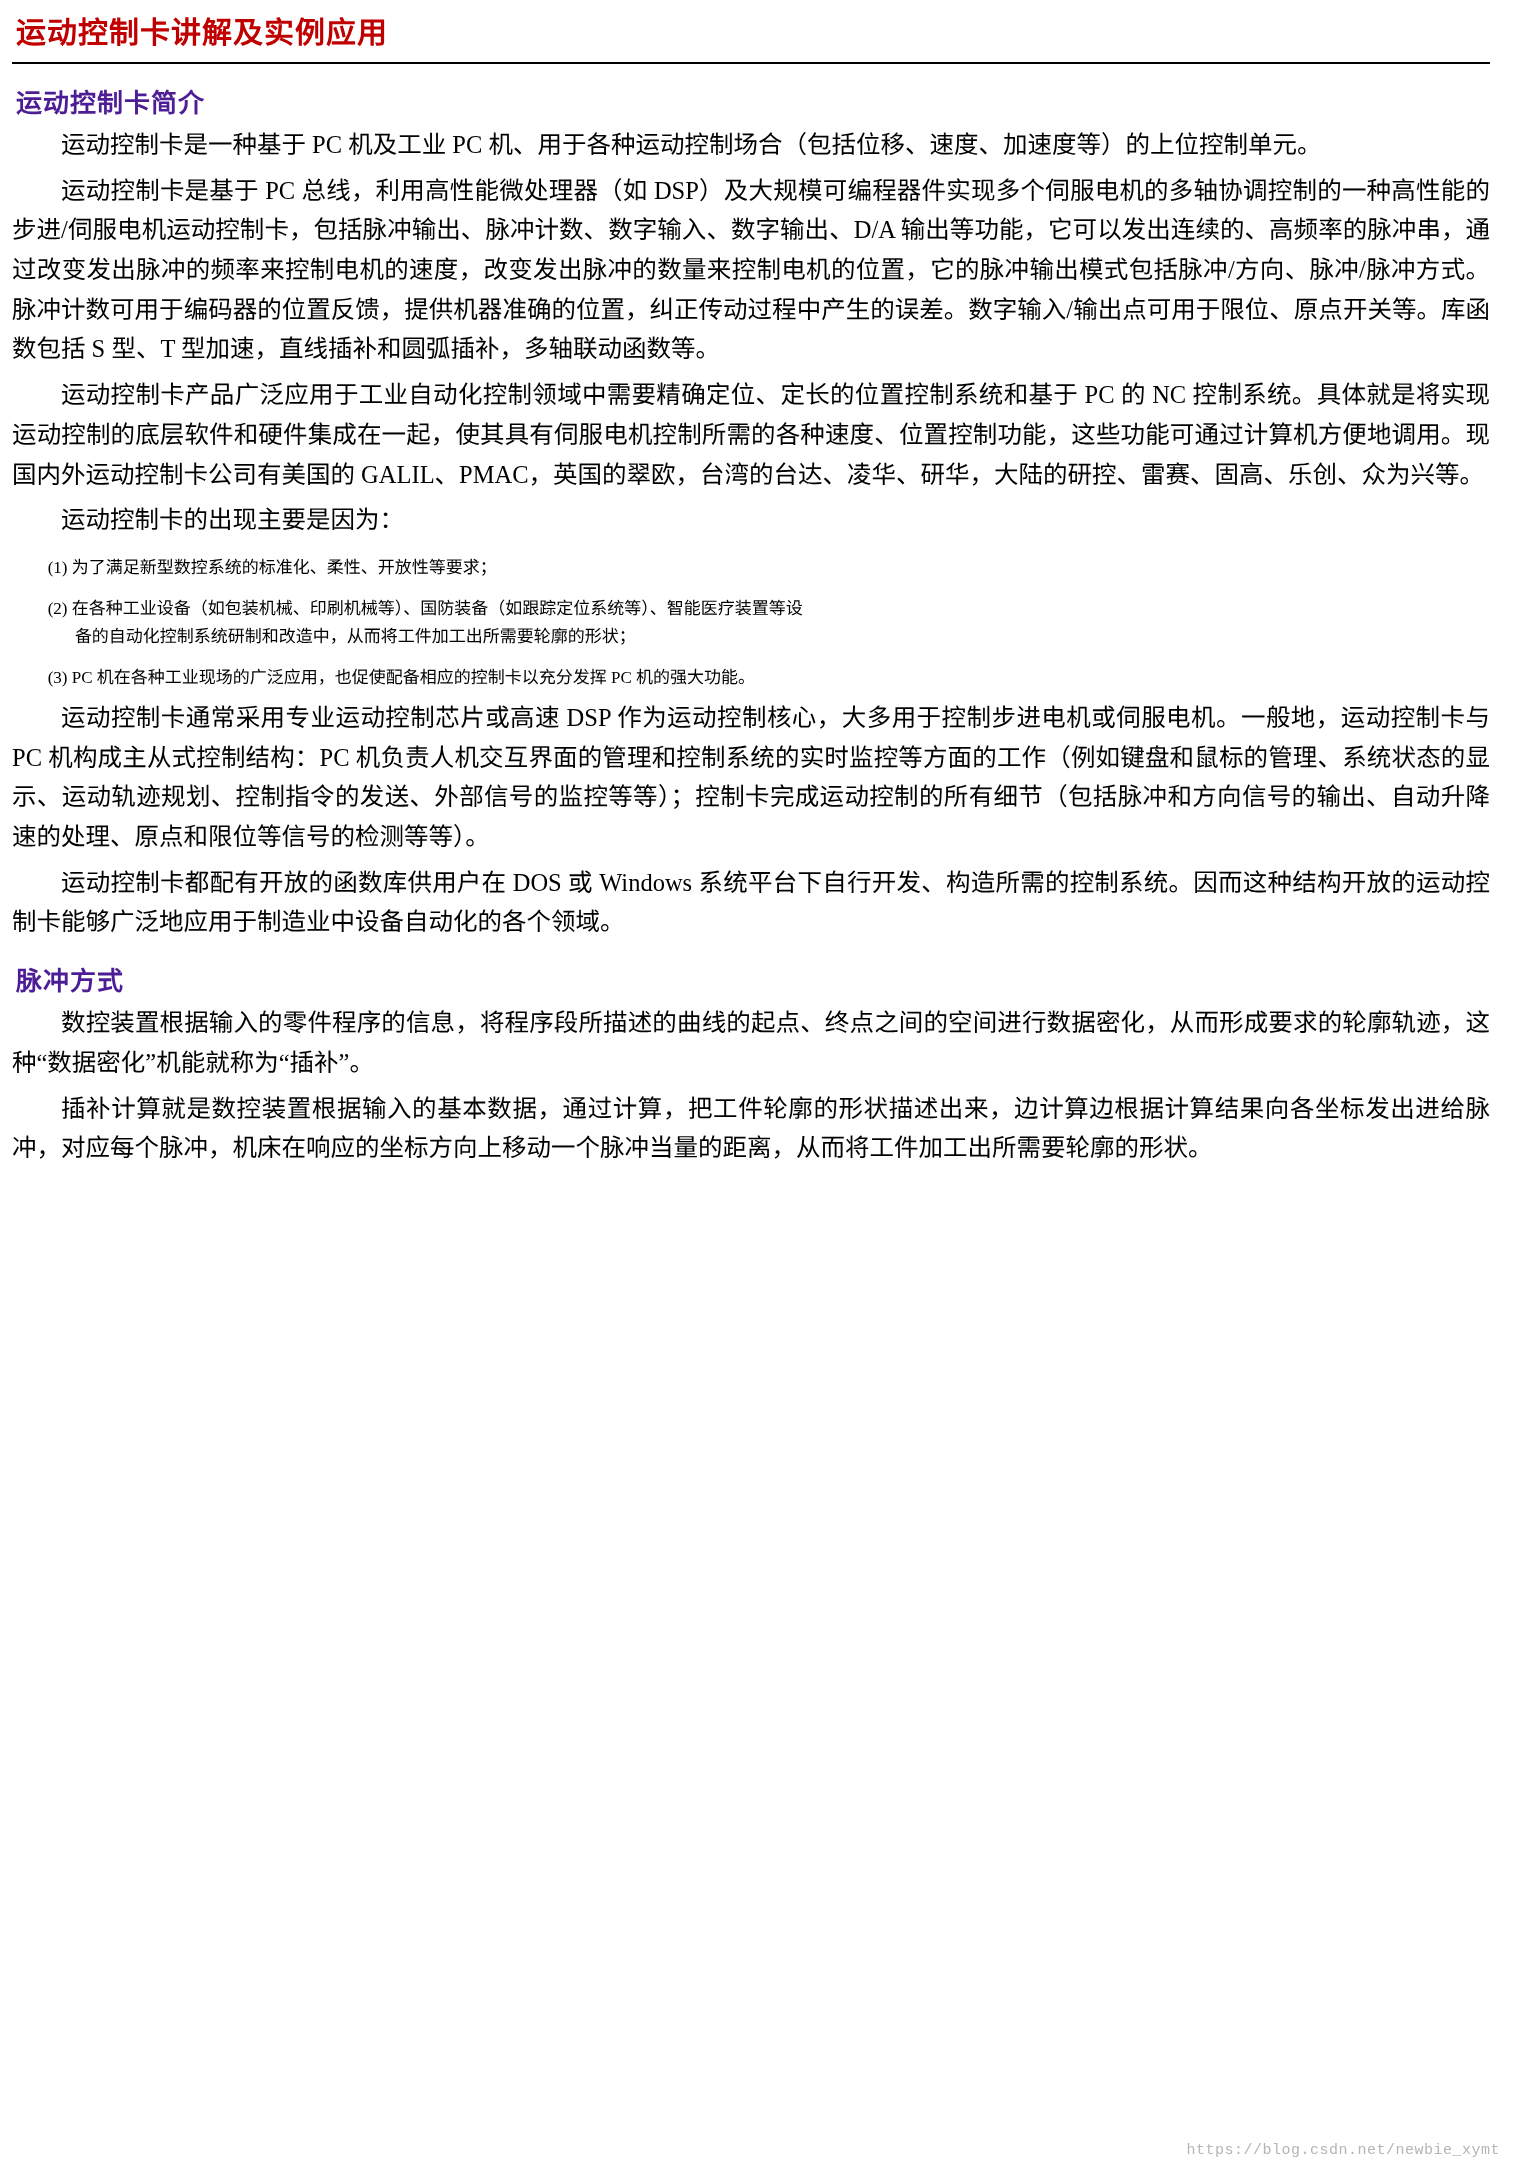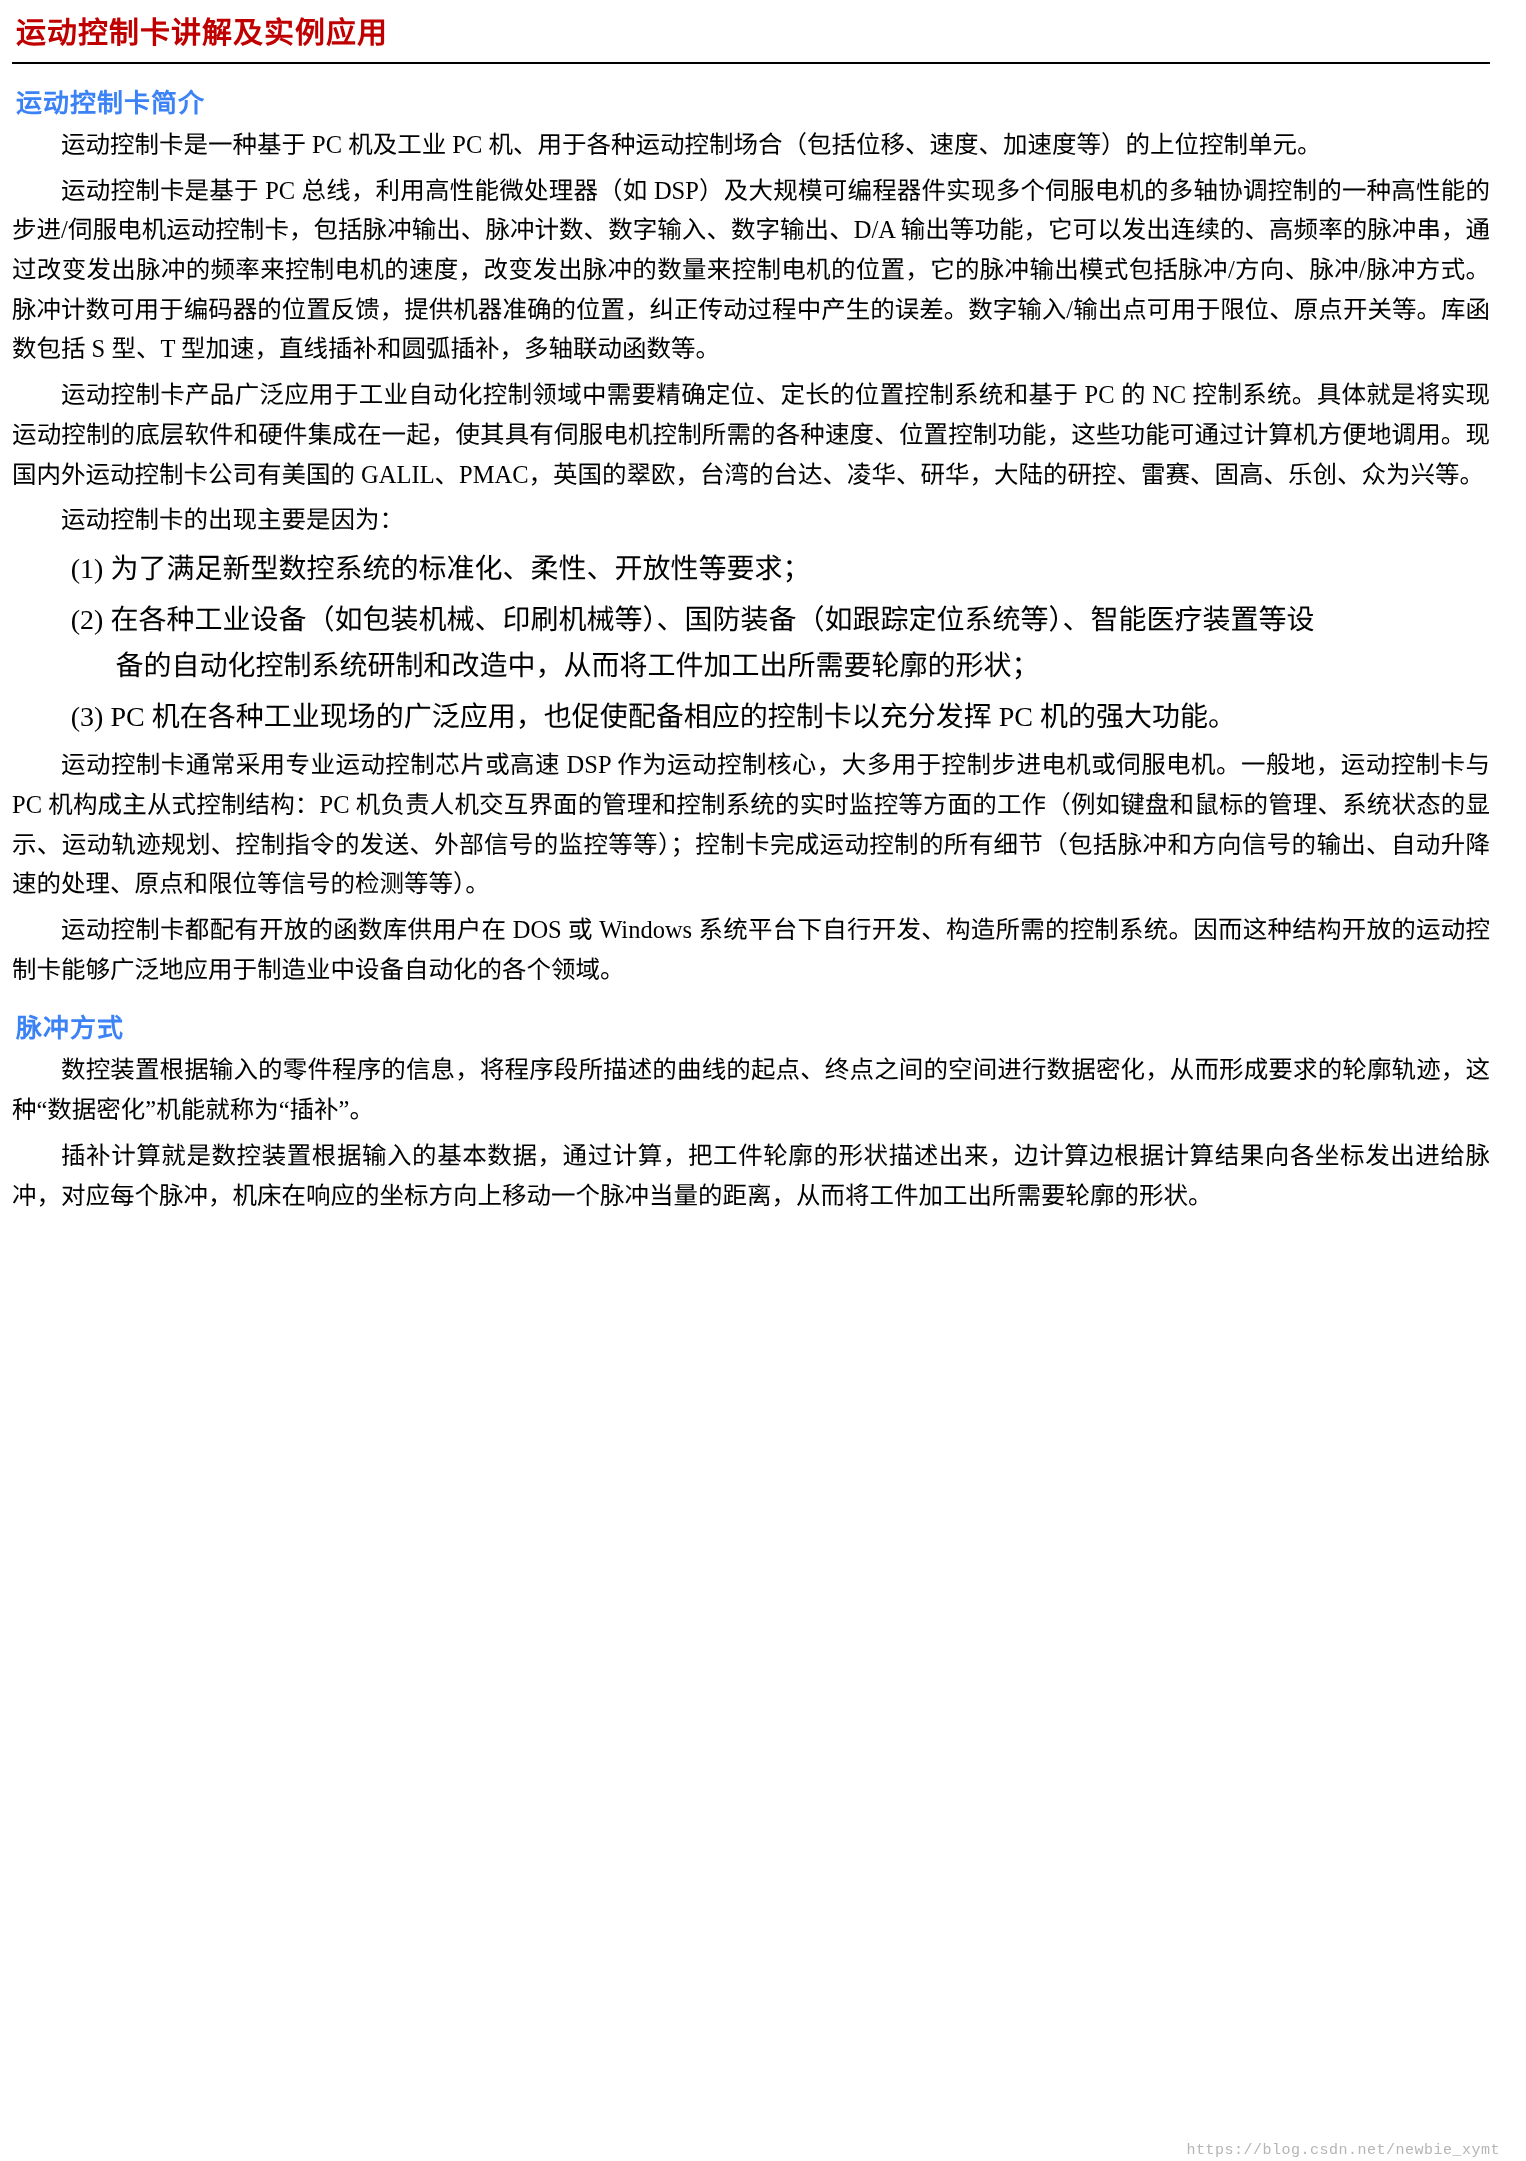--- a/index.html
+++ b/index.html
@@ -30,38 +30,38 @@
     color: #c00000;
     padding: 8px 4px 10px 4px;
     border-bottom: 2px solid #000000;
     letter-spacing: 1px;
   }
   
   .sec-heading {
     font-family: "Liberation Sans", "DejaVu Sans", sans-serif;
     font-size: 26px;
     font-weight: bold;
-    color: #3b82f6;
+    color: #4c1d95;
     margin: 18px 0 6px 4px;
     letter-spacing: 1px;
   }
   
   p.body {
     font-size: 24.5px;
     line-height: 1.62;
     margin: 6px 0 6px 0;
     text-align: justify;
     text-justify: inter-ideograph;
     text-indent: 2em;
   }
   
   p.listitem {
-    font-size: 28px;
+    font-size: 17px;
     line-height: 1.62;
-    margin: 6px 0 6px 0;
+    margin: 14px 0 6px 0;
     text-align: justify;
     text-justify: inter-ideograph;
     padding-left: 2.1em;
     text-indent: 0;
   }
   p.listitem .cont {
     display: block;
     padding-left: 1.6em;
   }
   

